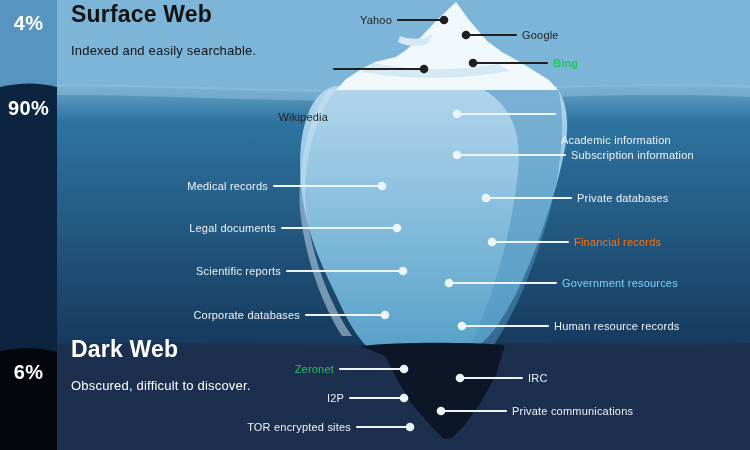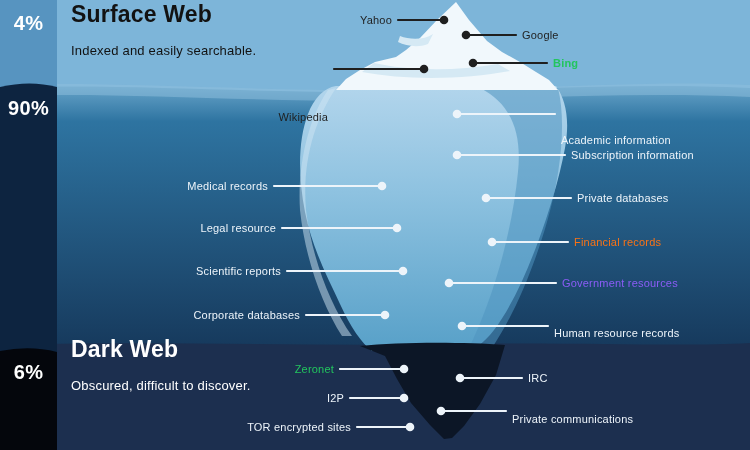--- a/index.html
+++ b/index.html
@@ -133,26 +133,26 @@
 
   <div id="callout-labels">
       <div class="callout" style="top: 20px; color: rgb(31, 31, 31); right: 358px;">Yahoo</div>
       <div class="callout" style="top: 35px; color: rgb(31, 31, 31); left: 522px;">Google</div>
       <div class="callout" style="top: 69px; color: rgb(31, 31, 31); right: 422px; margin-top: 48px;">Wikipedia</div>
       <div class="callout" style="top: 63px; color: #22c55e; left: 553px; font-weight: bold;">Bing</div>
       <div class="callout" style="top: 96px; color: rgb(237, 244, 250); left: 561px; margin-top: 44px;">Academic information</div>
       <div class="callout" style="top: 155px; color: rgb(237, 244, 250); left: 571px;">Subscription information</div>
       <div class="callout" style="top: 186px; color: rgb(237, 244, 250); right: 482px;">Medical records</div>
       <div class="callout" style="top: 198px; color: rgb(237, 244, 250); left: 577px;">Private databases</div>
-      <div class="callout" style="top: 228px; color: rgb(237, 244, 250); right: 474px;">Legal resource</div>
+      <div class="callout" style="top: 228px; color: rgb(237, 244, 250); right: 474px;">Legal documents</div>
       <div class="callout" style="top: 242px; color: #f97316; left: 574px;">Financial records</div>
       <div class="callout" style="top: 271px; color: rgb(237, 244, 250); right: 469px;">Scientific reports</div>
-      <div class="callout" style="top: 283px; color: #8b5cf6; left: 562px;">Government resources</div>
+      <div class="callout" style="top: 283px; color: #7dd3fc; left: 562px;">Government resources</div>
       <div class="callout" style="top: 315px; color: rgb(237, 244, 250); right: 450px;">Corporate databases</div>
-      <div class="callout" style="top: 326px; color: rgb(237, 244, 250); left: 554px; margin-top: 7px;">Human resource records</div>
+      <div class="callout" style="top: 326px; color: rgb(237, 244, 250); left: 554px;">Human resource records</div>
       <div class="callout" style="top: 369px; color: #22c55e; right: 416px;">Zeronet</div>
       <div class="callout" style="top: 378px; color: rgb(237, 244, 250); left: 528px;">IRC</div>
       <div class="callout" style="top: 398px; color: rgb(237, 244, 250); right: 406px;">I2P</div>
-      <div class="callout" style="top: 411px; color: rgb(237, 244, 250); left: 512px; margin-top: 8px;">Private communications</div>
+      <div class="callout" style="top: 411px; color: rgb(237, 244, 250); left: 512px;">Private communications</div>
       <div class="callout" style="top: 427px; color: rgb(237, 244, 250); right: 399px;">TOR encrypted sites</div>
     </div>
 
 </div>
 
 </body></html>

